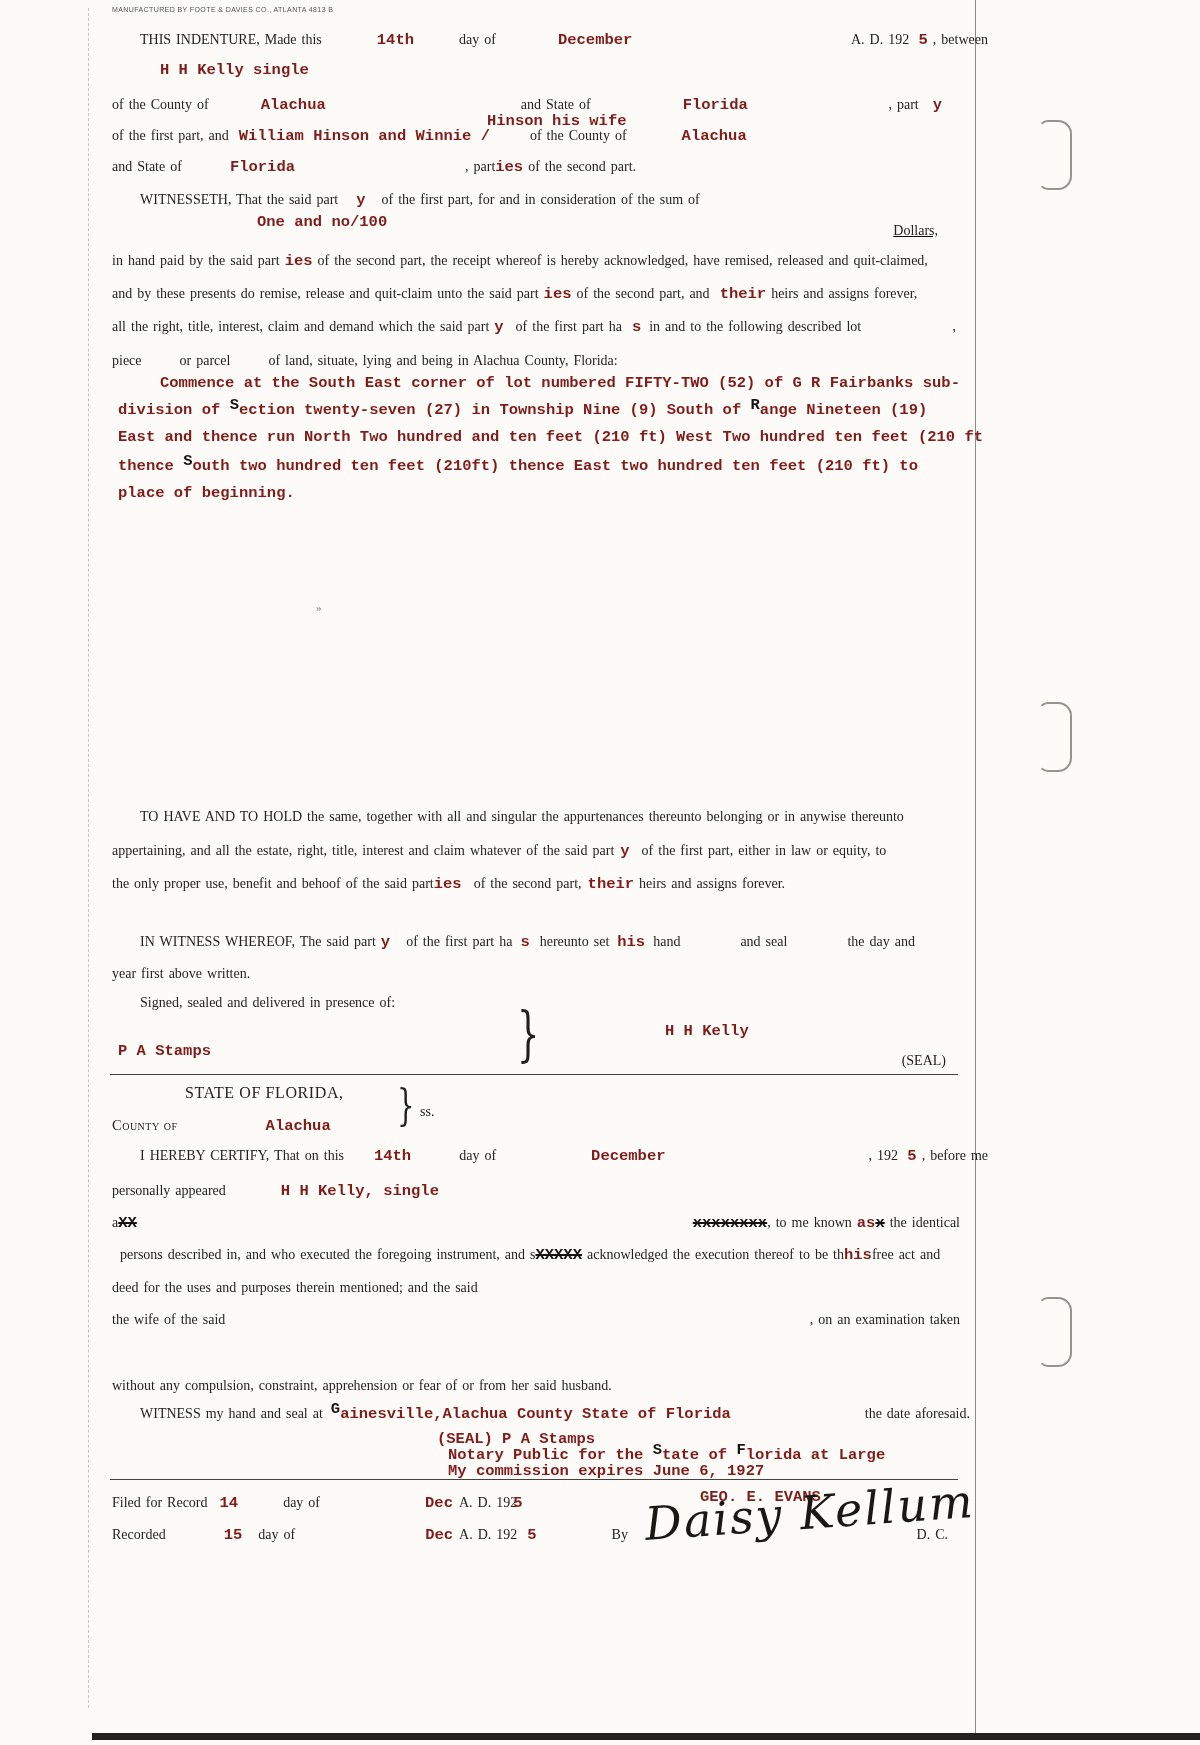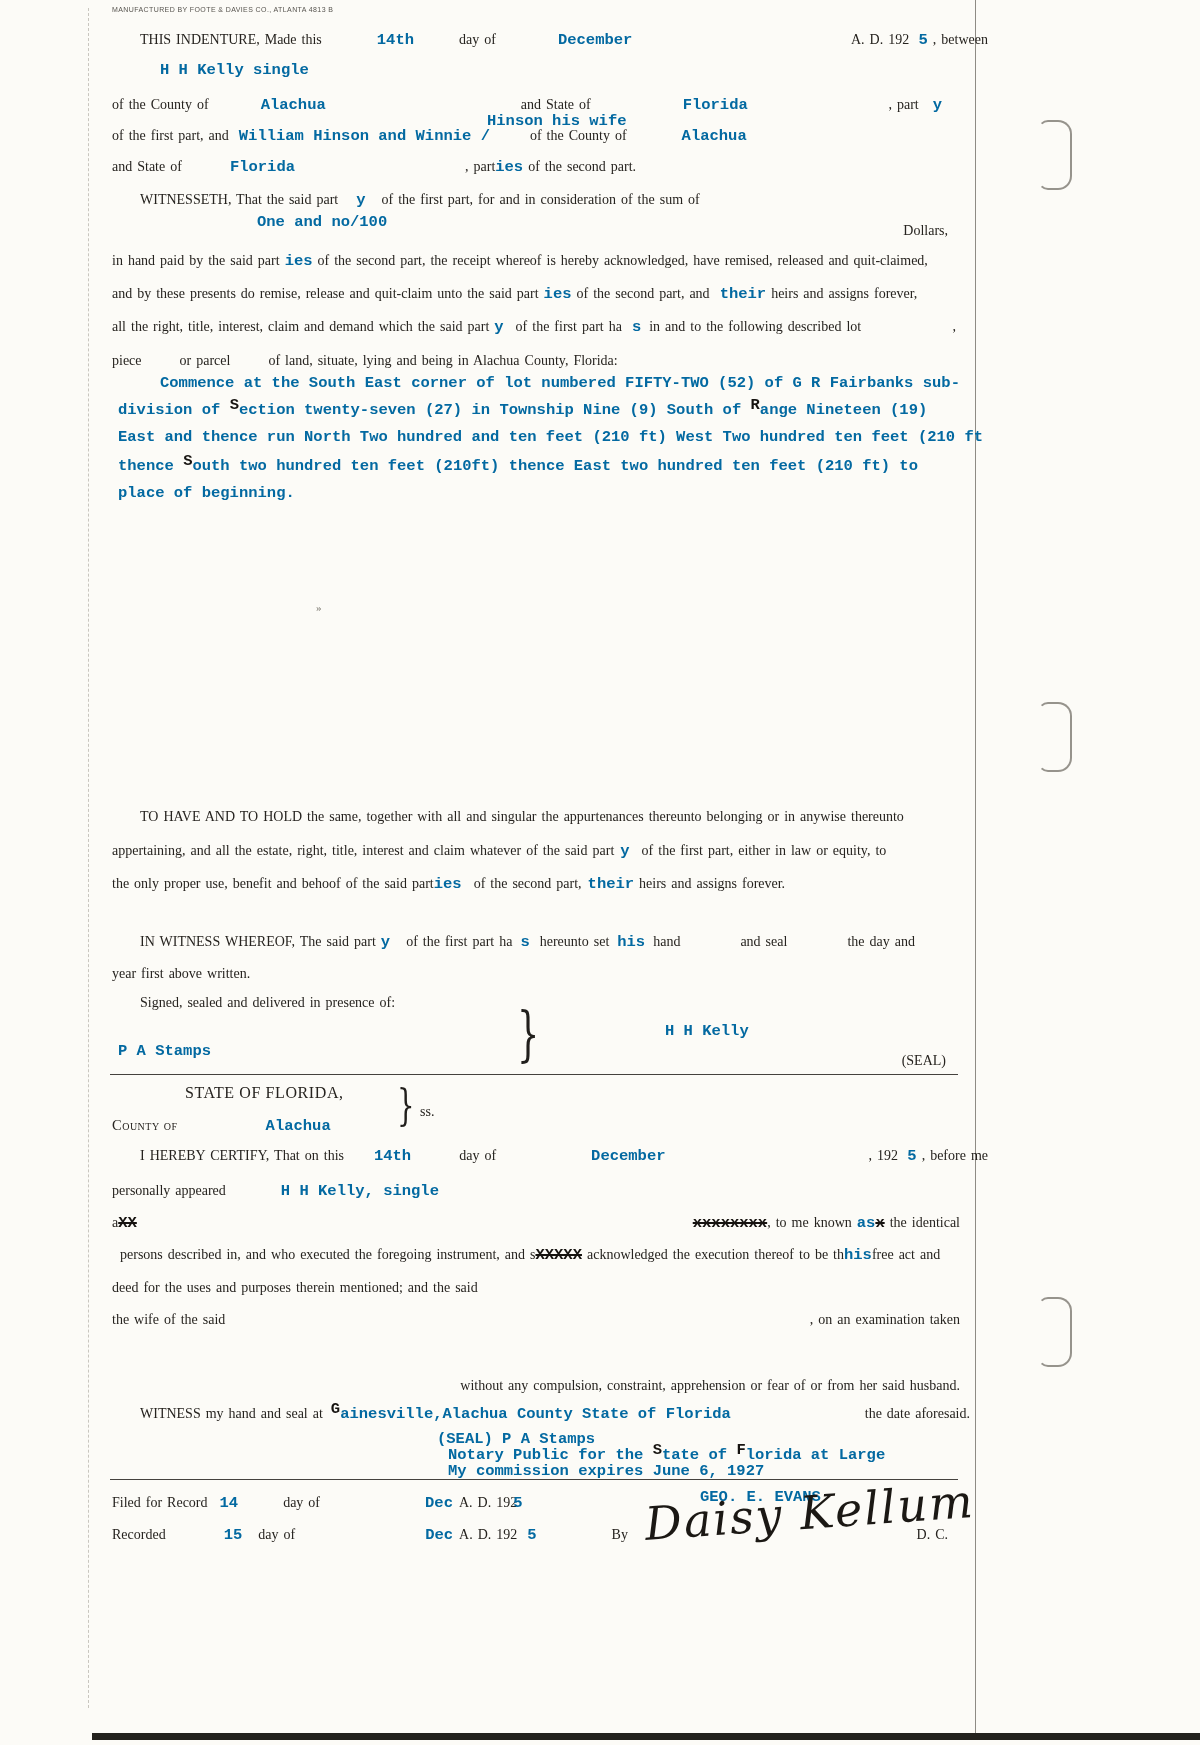--- a/index.html
+++ b/index.html
@@ -9,21 +9,21 @@
     background:#fcfbf7;
     overflow:hidden;
     font-family:"Liberation Serif",serif;
   }
   .line{position:absolute;left:110px;width:848px;white-space:nowrap;height:20px;}
   .ranchor{position:absolute;right:0;top:0;white-space:nowrap;}
   .gap{display:inline-block;}
   .p{font-family:"Liberation Serif",serif;font-size:14px;color:#26231f;word-spacing:1.5px;}
   .p16{font-family:"Liberation Serif",serif;font-size:16px;color:#26231f;letter-spacing:.6px;}
   .sc{font-family:"Liberation Serif",serif;font-size:14.5px;color:#26231f;font-variant:small-caps;letter-spacing:.5px;}
-  .t{font-family:"Liberation Mono",monospace;font-weight:700;font-size:15.5px;color:#0369a1;}
+  .t{font-family:"Liberation Mono",monospace;font-weight:700;font-size:15.5px;color:#7f1d1d;}
   .tsup{font-family:"Liberation Mono",monospace;font-weight:700;font-size:15.5px;color:#161310;position:relative;top:-5px;}
   .ovl{margin-left:-4px;}
   .x{font-family:"Liberation Mono",monospace;font-weight:700;font-size:15.5px;color:#161310;text-decoration:line-through;text-decoration-thickness:2px;}
   .tiny{font-family:"Liberation Sans",sans-serif;font-size:7px;color:#57544f;letter-spacing:.4px;}
   .tiny2{font-family:"Liberation Serif",serif;font-size:11px;color:#7b786f;}
   .brace1{display:inline-block;font-family:"DejaVu Serif",serif;font-size:27px;color:#211f1c;transform:scale(1.3,2.2);transform-origin:top left;}
   .brace2{display:inline-block;font-family:"DejaVu Serif",serif;font-size:23px;color:#211f1c;transform:scale(1.2,1.9);transform-origin:top left;}
   .sig{display:inline-block;font-family:"DejaVu Serif",serif;font-style:italic;font-size:46px;color:#1b1814;letter-spacing:2px;transform:rotate(-4deg);transform-origin:left center;}
   .rule{position:absolute;left:110px;width:848px;height:0;border-top:1.5px solid #45423e;}
   .vline{position:absolute;left:975px;top:0;height:1733px;width:1px;background:#8e8b85;}
@@ -46,21 +46,21 @@
 <div class="line" style="top: -2px; padding-left: 2px;"><span class="tiny">MANUFACTURED BY FOOTE &amp; DAVIES CO., ATLANTA    4813 B</span></div>
     <div class="line" style="top: 30px; padding-left: 30px;"><span class="p">THIS INDENTURE, Made this</span><span class="gap" style="width: 55px;"></span><span class="t">14th</span><span class="gap" style="width: 45px;"></span><span class="p">day of</span><span class="gap" style="width: 62px;"></span><span class="t">December</span><span class="ranchor" style="right: 0px;"><span class="p">A. D. 192</span><span class="t"> 5</span><span class="p"> , between</span></span></div>
     <div class="line" style="top: 60px; padding-left: 50px;"><span class="t">H H Kelly single</span></div>
     <div class="line" style="top: 95px; padding-left: 2px;"><span class="p">of the County of</span><span class="gap" style="width: 52px;"></span><span class="t">Alachua</span><span class="gap" style="width: 195px;"></span><span class="p">and State of</span><span class="gap" style="width: 92px;"></span><span class="t">Florida</span><span class="ranchor" style="right: 18px;"><span class="p">, part</span><span class="gap" style="width: 14px;"></span><span class="t">y</span></span></div>
     <div class="line" style="top: 111px; padding-left: 377px;"><span class="t">Hinson his wife</span></div>
     <div class="line" style="top: 126px; padding-left: 2px;"><span class="p">of the first part, and</span><span class="gap" style="width: 10px;"></span><span class="t">William Hinson and Winnie /</span><span class="gap" style="width: 40px;"></span><span class="p">of the County of</span><span class="gap" style="width: 55px;"></span><span class="t">Alachua</span></div>
     <div class="line" style="top: 157px; padding-left: 2px;"><span class="p">and State of</span><span class="gap" style="width: 48px;"></span><span class="t">Florida</span><span class="gap" style="width: 170px;"></span><span class="p">, part</span><span class="t">ies</span><span class="p"> of the second part.</span></div>
     <div class="line" style="top: 190px; padding-left: 30px;"><span class="p">WITNESSETH, That the said part</span><span class="gap" style="width: 18px;"></span><span class="t">y</span><span class="gap" style="width: 16px;"></span><span class="p">of the first part, for and in consideration of the sum of</span></div>
     <div class="line" style="top: 212px; padding-left: 147px;"><span class="t">One and no/100</span></div>
     <div class="line" style="top: 221px;">
-      <span class="ranchor" style="right: 10px;"><span class="p">Dollars,</span></span>
+      <span class="ranchor" style="right: 20px; text-decoration: underline;"><span class="p">Dollars,</span></span>
     </div>
     <div class="line" style="top: 251px; padding-left: 2px;"><span class="p">in hand paid by the said part </span><span class="t">ies</span><span class="p"> of the second part, the receipt whereof is hereby acknowledged, have remised, released and quit-claimed,</span></div>
     <div class="line" style="top: 284px; padding-left: 2px;"><span class="p">and by these presents do remise, release and quit-claim unto the said part </span><span class="t">ies</span><span class="p"> of the second part, and</span><span class="gap" style="width: 10px;"></span><span class="t">their</span><span class="p"> heirs and assigns forever,</span></div>
     <div class="line" style="top: 317px; padding-left: 2px;"><span class="p">all the right, title, interest, claim and demand which the said part </span><span class="t">y</span><span class="gap" style="width: 12px;"></span><span class="p">of the first part ha</span><span class="gap" style="width: 10px;"></span><span class="t">s</span><span class="gap" style="width: 8px;"></span><span class="p">in and to the following described lot</span><span class="ranchor" style="right: 4px;"><span class="p">,</span></span></div>
     <div class="line" style="top: 351px; padding-left: 2px;"><span class="p">piece</span><span class="gap" style="width: 38px;"></span><span class="p">or parcel</span><span class="gap" style="width: 38px;"></span><span class="p">of land, situate, lying and being in Alachua County, Florida:</span></div>
     <div class="line" style="top: 373px; padding-left: 50px;"><span class="t">Commence at the South East corner of lot numbered FIFTY-TWO (52) of G R Fairbanks sub-</span></div>
     <div class="line" style="top: 400px; padding-left: 8px;"><span class="t">division of </span><span class="tsup">S</span><span class="t">ection twenty-seven (27) in Township Nine (9) South of </span><span class="tsup">R</span><span class="t">ange Nineteen (19)</span></div>
     <div class="line" style="top: 427px; padding-left: 8px;"><span class="t">East and thence run North Two hundred and ten feet (210 ft) West Two hundred ten feet (210 ft</span></div>
     <div class="line" style="top: 456px; padding-left: 8px;"><span class="t">thence </span><span class="tsup">S</span><span class="t">outh two hundred ten feet (210ft) thence East two hundred ten feet (210 ft) to</span></div>
     <div class="line" style="top: 483px; padding-left: 8px;"><span class="t">place of beginning.</span></div>
@@ -80,21 +80,21 @@
     <div class="line" style="top: 1084px; padding-left: 75px;"><span class="p16">STATE OF FLORIDA,</span></div>
     <div class="line" style="top: 1080px; padding-left: 287px;"><span class="brace2">}</span></div>
     <div class="line" style="top: 1102px; padding-left: 310px;"><span class="p">ss.</span></div>
     <div class="line" style="top: 1116px; padding-left: 2px;"><span class="sc">County of</span><span class="gap" style="width: 88px;"></span><span class="t">Alachua</span></div>
     <div class="line" style="top: 1146px; padding-left: 30px;"><span class="p">I HEREBY CERTIFY, That on this</span><span class="gap" style="width: 30px;"></span><span class="t">14th</span><span class="gap" style="width: 48px;"></span><span class="p">day of</span><span class="gap" style="width: 95px;"></span><span class="t">December</span><span class="ranchor" style="right: 0px;"><span class="p">, 192</span><span class="t"> 5</span><span class="p"> , before me</span></span></div>
     <div class="line" style="top: 1181px; padding-left: 2px;"><span class="p">personally appeared</span><span class="gap" style="width: 55px;"></span><span class="t">H H Kelly, single</span></div>
     <div class="line" style="top: 1213px; padding-left: 2px;"><span class="p">a</span><span class="x">XX</span><span class="ranchor" style="right: 0px;"><span class="x">xxxxxxxx</span><span class="p">, to me known </span><span class="t">as</span><span class="x">x</span><span class="p"> the identical</span></span></div>
     <div class="line" style="top: 1245px; padding-left: 2px; margin-left: 8px;"><span class="p">persons described in, and who executed the foregoing instrument, and s</span><span class="x">XXXXX</span><span class="p"> acknowledged the execution thereof to be th</span><span class="t">his</span><span class="p">free act and</span></div>
     <div class="line" style="top: 1278px; padding-left: 2px;"><span class="p">deed for the uses and purposes therein mentioned; and the said</span></div>
     <div class="line" style="top: 1310px; padding-left: 2px;"><span class="p">the wife of the said</span><span class="ranchor" style="right: 0px;"><span class="p">, on an examination taken</span></span></div>
-    <div class="line" style="top: 1376px; padding-left: 2px; text-align: right;"><span class="p">without any compulsion, constraint, apprehension or fear of or from her said husband.</span></div>
+    <div class="line" style="top: 1376px; padding-left: 2px;"><span class="p">without any compulsion, constraint, apprehension or fear of or from her said husband.</span></div>
     <div class="line" style="top: 1404px; padding-left: 30px;"><span class="p">WITNESS my hand and seal at</span><span class="gap" style="width: 8px;"></span><span class="tsup">G</span><span class="t">ainesville,Alachua County State of Florida</span><span class="ranchor" style="right: 18px;"><span class="p">the date aforesaid.</span></span></div>
     <div class="line" style="top: 1429px; padding-left: 327px;"><span class="t">(SEAL)  P A Stamps</span></div>
     <div class="line" style="top: 1445px; padding-left: 338px;"><span class="t">Notary Public for the </span><span class="tsup">S</span><span class="t">tate of </span><span class="tsup">F</span><span class="t">lorida at Large</span></div>
     <div class="line" style="top: 1461px; padding-left: 338px;"><span class="t">My commission expires June 6, 1927</span></div>
     <div class="line" style="top: 1487px; padding-left: 590px;"><span class="t">GEO. E. EVANS</span></div>
     <div class="line" style="top: 1493px; padding-left: 2px;"><span class="p">Filed for Record</span><span class="gap" style="width: 12px;"></span><span class="t">14</span><span class="gap" style="width: 45px;"></span><span class="p">day of</span><span class="gap" style="width: 105px;"></span><span class="t">Dec</span><span class="gap" style="width: 6px;"></span><span class="p">A. D. 192</span><span class="t ovl">5</span></div>
     <div class="line" style="top: 1525px; padding-left: 2px;"><span class="p">Recorded</span><span class="gap" style="width: 58px;"></span><span class="t">15</span><span class="gap" style="width: 16px;"></span><span class="p">day of</span><span class="gap" style="width: 130px;"></span><span class="t">Dec</span><span class="gap" style="width: 6px;"></span><span class="p">A. D. 192</span><span class="gap" style="width: 10px;"></span><span class="t">5</span><span class="gap" style="width: 75px;"></span><span class="p">By</span><span class="ranchor" style="right: 12px;"><span class="p">D. C.</span></span></div>
     <div class="line" style="top: 1497px; padding-left: 535px;"><span class="sig">Daisy Kellum</span></div>
   </div>
 

